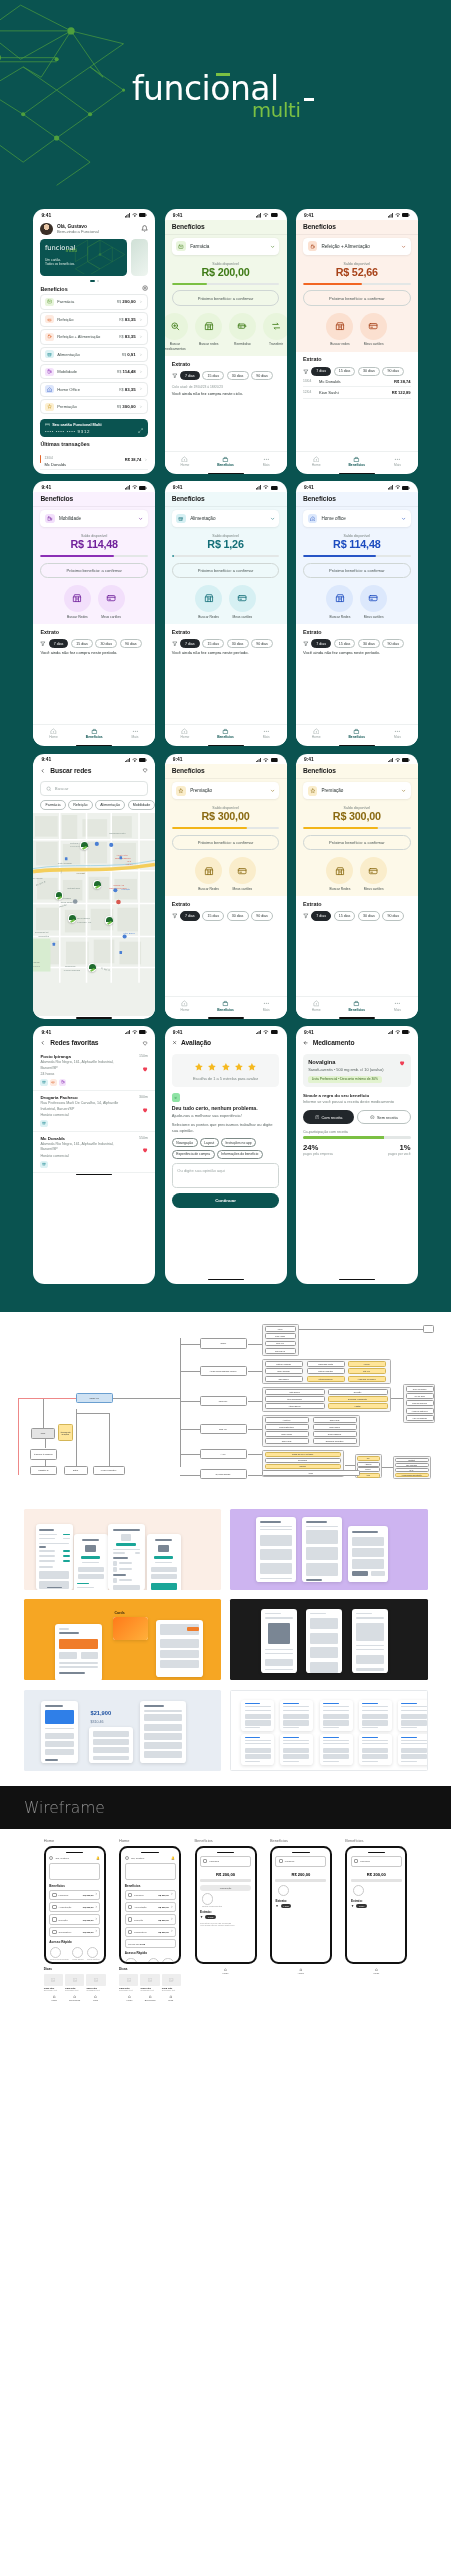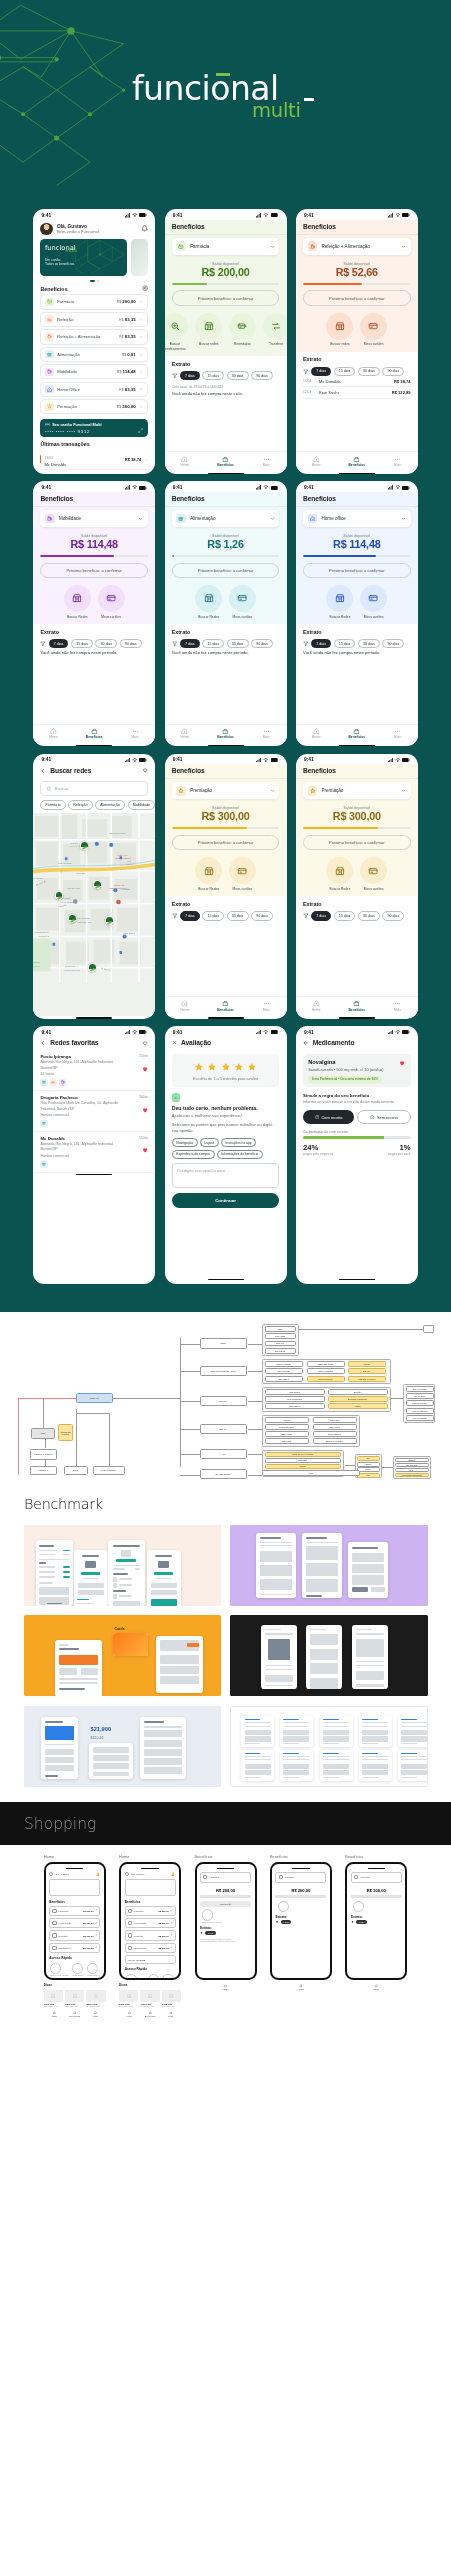--- a/index.html
+++ b/index.html
@@ -1860,21 +1860,20 @@
       <div class="fl-line" style="left:28px;top:77px;width:0.5px;height:30px"></div>
       <div class="fl-line" style="left:61px;top:88px;width:0.5px;height:58px"></div>
       <div class="fl-line" style="left:94px;top:92px;width:0.5px;height:54px"></div>
       <div class="fl-line" style="left:61px;top:92px;width:33px;height:0.5px"></div>
       <div class="fl-line red" style="left:3.1px;top:77px;width:58px;height:0.7px"></div>
       <div class="fl-line red" style="left:3.1px;top:77px;width:0.7px;height:77px"></div>
     </div>
 </section>
 
 <section class="bench-band">
-  <div class="bench-title">Benchmark</div>
   <div class="bench-grid">
     <div class="bench-tile bt1" id="bt1">
         <div class="mini-phone" style="left:12.4px;top:15.5px;width:37px;height:66px">
           <div class="mp-line dark" style="left:3.6px;top:4.1px;width:14.4px;height:2.6px"></div>
           <div class="mp-line " style="left:3.6px;top:9.3px;width:17.5px;height:1.5px"></div>
           <div class="mp-line teal" style="left:27px;top:9.3px;width:7.2px;height:1.5px"></div>
           <div class="mp-line " style="left:3.6px;top:13.4px;width:15.5px;height:1.5px"></div>
           <div class="mp-line " style="left:27px;top:13.4px;width:7.2px;height:1.5px"></div>
           <div class="mp-line " style="left:3.6px;top:18.5px;width:30px;height:0.3px"></div>
           <div class="mp-line dark" style="left:3.6px;top:21.6px;width:6.2px;height:2.1px"></div>
@@ -2110,21 +2109,21 @@
           <div class="mp-line " style="left:3.1px;top:9.8px;width:26px;height:1px"></div>
           <div class="mp-line " style="left:3.1px;top:14px;width:26px;height:5.2px"></div>
           <div class="mp-line " style="left:3.1px;top:20.6px;width:26px;height:5.2px"></div>
           <div class="mp-line " style="left:3.1px;top:27px;width:15.5px;height:1.5px"></div>
         </div>
       </div>
   </div>
 </section>
 
 <section class="wf-header">
-  <div class="wf-title">Shopping</div>
+  <div class="wf-title">Wireframe</div>
 </section>
 <section class="wf-band">
   <div class="wf-row" id="wf-row">
       <div class="wf-col">
       <div class="wf-label">Home</div>
       <div class="wf-phone">
         <div class="wf-notch"></div>
         <div class="wf-row2" style="border:none;padding:0">
             <span class="wf-sq" style="border-radius:50%"></span>
             <span class="wf-t">Olá, Gustavo</span>

